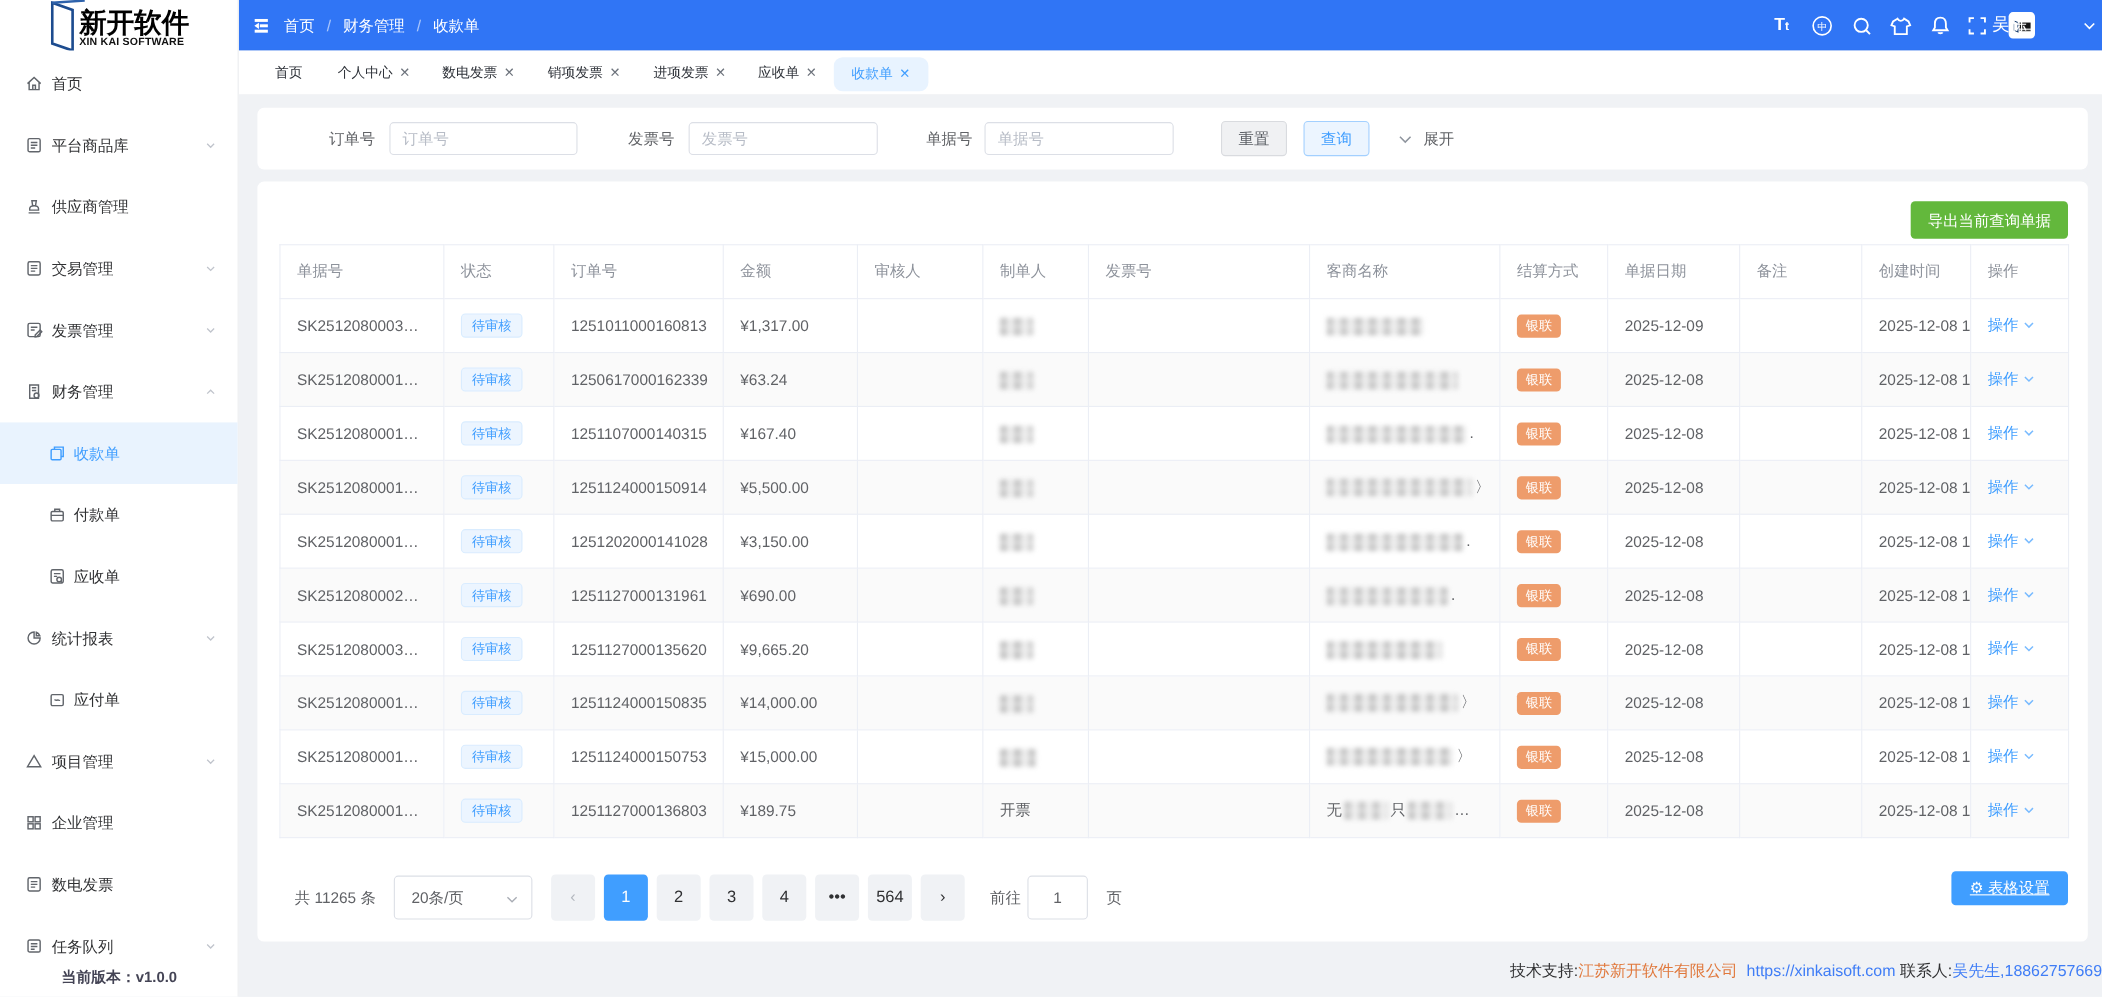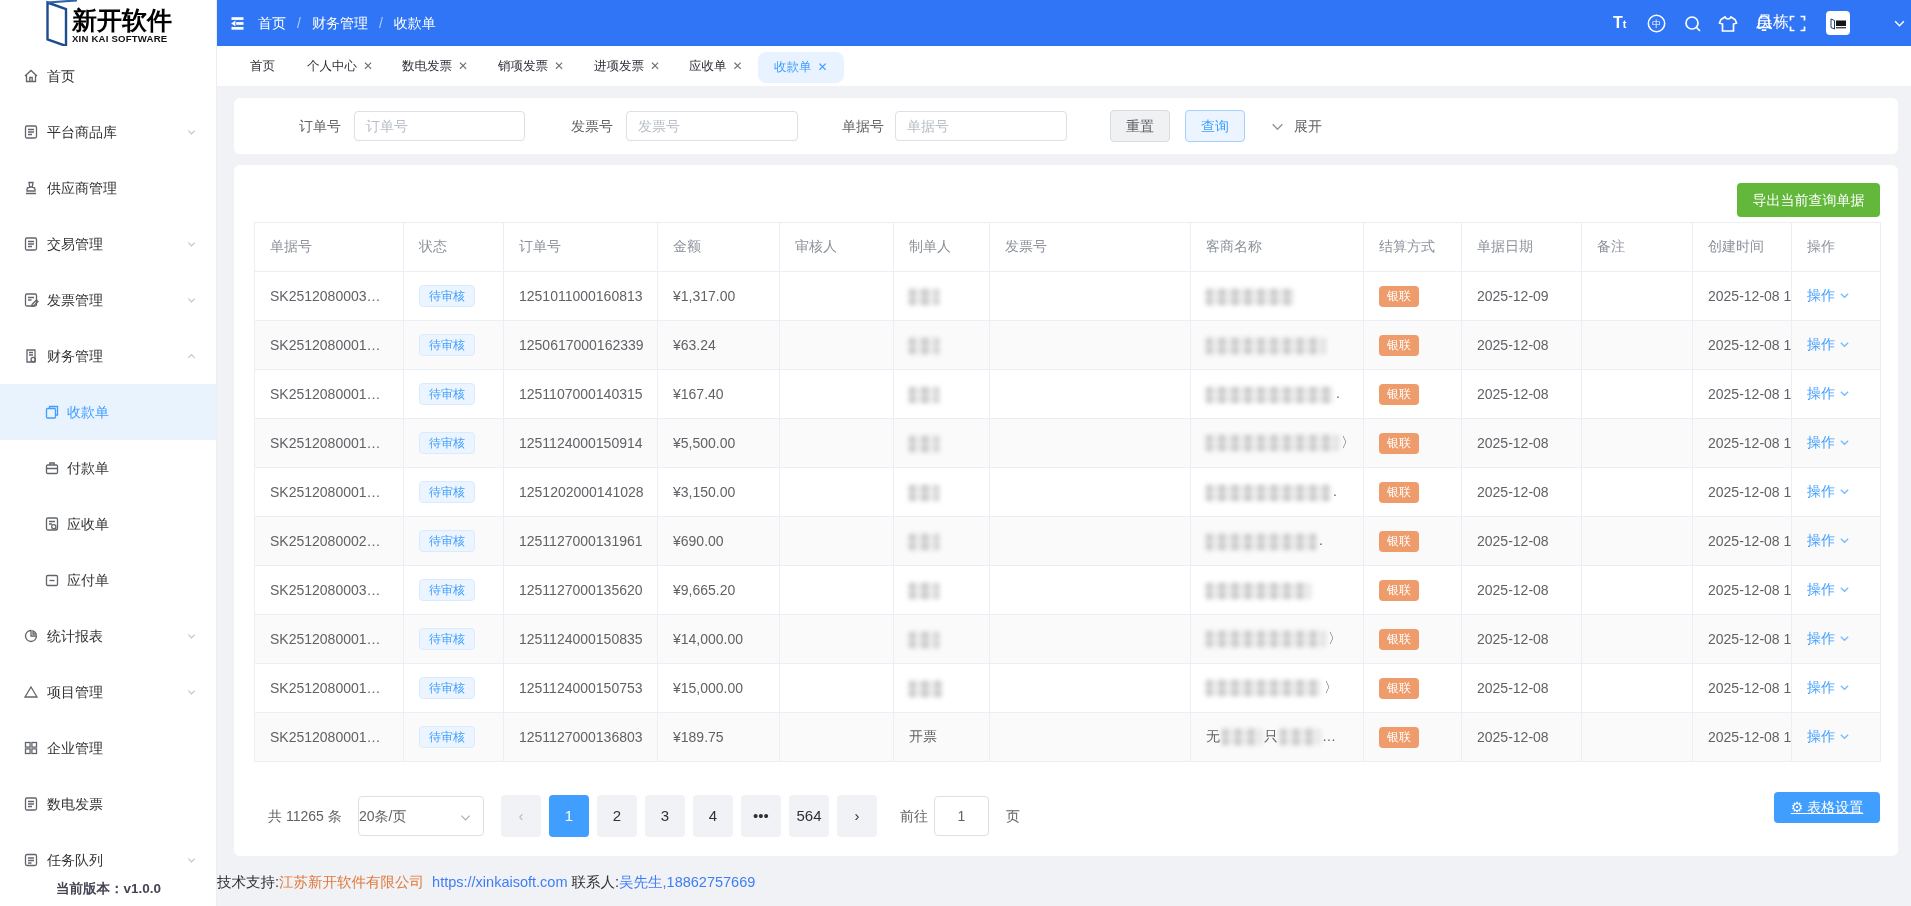--- a/index.html
+++ b/index.html
@@ -44,28 +44,28 @@
 table.grid { position:absolute; left:20px; top:57px; width:1626px; border-collapse:collapse; table-layout:fixed; font-size:14px; color:#606266; }
 table.grid th, table.grid td { border:1px solid #ebeef5; height:49px; padding:0 0 0 15px; text-align:left; overflow:hidden; white-space:nowrap; font-weight:normal; }
 table.grid th { color:#8d929b; font-weight:normal; background:#fff; }
 table.grid tr.alt td { background:#fafafa; }
 .tag-b { display:inline-block; height:22px; line-height:20px; padding:0 9px; background:#ecf5ff; border:1px solid #d9ecff; border-radius:4px; color:#409eff; font-size:12px; }
 .tag-o { display:inline-block; height:21px; line-height:21px; padding:0 8px; background:#ee9c6b; border-radius:4px; color:#fff; font-size:12px; }
 .blur1 { display:inline-block; vertical-align:middle; height:16px; border-radius:2px; background-image:repeating-linear-gradient(90deg,rgba(150,150,150,.34) 0 6px,rgba(238,238,238,.9) 6px 13px),repeating-linear-gradient(0deg,rgba(160,160,160,.26) 0 5px,rgba(246,246,246,.85) 5px 11px); background-color:#e7e7e7; filter:blur(2.4px); }
 .op { color:#409eff; }
 .pager { position:absolute; left:34px; top:630px; width:1620px; height:42px; font-size:14px; color:#606266; }
 .pg-total { position:absolute; left:0; top:0; line-height:42px; }
-.pg-select { position:absolute; left:90px; top:1px; width:126px; height:40px; border:1px solid #dcdfe6; border-radius:4px; line-height:38px; background:#fff; }
+.pg-select { position:absolute; left:90px; top:1px; width:126px; height:40px; border:1px solid #dcdfe6; border-radius:4px; line-height:38px; padding-left:15px; background:#fff; }
 .pg-btn { position:absolute; top:0; width:40px; height:42px; background:#f0f2f5; border-radius:4px; text-align:center; line-height:42px; font-size:15px; color:#303133; }
 .pg-btn.cur { background:#409eff; color:#fff; }
 .pg-go { position:absolute; left:632px; top:0; line-height:42px; }
 .pg-input { position:absolute; left:666px; top:1px; width:55px; height:40px; border:1px solid #dcdfe6; border-radius:4px; text-align:center; line-height:38px; background:#fff; color:#606266; }
 .pg-ye { position:absolute; left:738px; top:0; line-height:42px; }
 .btn-set { position:absolute; right:18px; top:627px; width:106px; height:31px; background:#409eff; border-radius:4px; color:#fff; text-align:center; line-height:31px; font-size:14px;text-decoration:underline; }
-.footer { position:absolute; left:0; top:787px; width:1694px; height:33px; text-align:left; font-size:14.5px; color:#303133; }
+.footer { position:absolute; left:0; top:787px; width:1694px; height:33px; text-align:right; font-size:14.5px; color:#303133; }
 .footer .org { color:#e0793d; }
 .footer .lnk { color:#3f7df6; }
 svg.lic { stroke:#61656b; fill:none; stroke-width:1.3; }
 svg.lic.blue { stroke:#409eff; }
 svg.wic { stroke:#fff; fill:none; stroke-width:1.7; }
 </style>
 </head>
 <body>
 
 <div class="sidebar">
@@ -146,35 +146,35 @@
       </div>
       <div class="mi sub">
         <svg width="16" height="16" class="ic lic" viewBox="0 0 16 16">
           <rect x="2.5" y="2" width="11" height="12" rx="1.5"></rect>
           <path d="M5 5.5 H11 M5 8 H8"></path>
           <circle cx="9.8" cy="10.8" r="2.1"></circle>
           <path d="M11.4 12.4 L13 14"></path>
         </svg>
         <span class="tx">应收单</span>
       </div>
+      <div class="mi">
+        <svg width="16" height="16" class="ic lic" viewBox="0 0 16 16">
+          <path d="M8 2.5 A5.5 5.5 0 1 0 13.5 8 L8 8 Z M10 2.8 A5.5 5.5 0 0 1 13.2 6 L10 6 Z"></path>
+        </svg>
+        <span class="tx">统计报表</span>
+        <svg class="ar" viewBox="0 0 10 10" fill="none">
+          <path d="M1.5 3 L5 6.5 L8.5 3" stroke="#c0c4cc" stroke-width="1.3"></path>
+        </svg>
+      </div>
       <div class="mi sub">
         <svg width="16" height="16" class="ic lic" viewBox="0 0 16 16">
           <rect x="2.5" y="3.5" width="11" height="10" rx="1.2"></rect>
           <path d="M5.5 8.5 C6.3 7.7 7 9.2 8 8.5 C9 7.8 9.7 9.3 10.5 8.5"></path>
         </svg>
         <span class="tx">应付单</span>
-      </div>
-      <div class="mi">
-        <svg width="16" height="16" class="ic lic" viewBox="0 0 16 16">
-          <path d="M8 2.5 A5.5 5.5 0 1 0 13.5 8 L8 8 Z M10 2.8 A5.5 5.5 0 0 1 13.2 6 L10 6 Z"></path>
-        </svg>
-        <span class="tx">统计报表</span>
-        <svg class="ar" viewBox="0 0 10 10" fill="none">
-          <path d="M1.5 3 L5 6.5 L8.5 3" stroke="#c0c4cc" stroke-width="1.3"></path>
-        </svg>
       </div>
       <div class="mi">
         <svg width="16" height="16" class="ic lic" viewBox="0 0 16 16">
           <path d="M8 3 L14 13 H2 Z"></path>
         </svg>
         <span class="tx">项目管理</span>
         <svg class="ar" viewBox="0 0 10 10" fill="none">
           <path d="M1.5 3 L5 6.5 L8.5 3" stroke="#c0c4cc" stroke-width="1.3"></path>
         </svg>
       </div>
@@ -233,21 +233,21 @@
           <path d="M9 2 C5.5 2 4 4.5 4 7.5 V11 L2.5 13.5 H15.5 L14 11 V7.5 C14 4.5 12.5 2 9 2 Z M7 15.5 C7.5 16.5 10.5 16.5 11 15.5"></path>
         </svg></div>
 <div style="position:absolute;left:1572px;top:15px"><svg class="wic" width="17" height="17" viewBox="0 0 17 17">
           <path d="M1.5 5.5 V1.5 H5.5 M11.5 1.5 H15.5 V5.5 M15.5 11.5 V15.5 H11.5 M5.5 15.5 H1.5 V11.5"></path>
         </svg></div>
 <div style="position:absolute;left:1609px;top:11px" class="avatar"><svg width="24" height="24" viewBox="0 0 24 24">
           <path d="M5 8 L8.5 9.5 V18 L5 16.5 Z" fill="none" stroke="#1a3e6e" stroke-width="1"></path>
           <rect x="10" y="9.5" width="10" height="5.5" fill="#151515"></rect>
           <rect x="10" y="16" width="10" height="1.4" fill="#444"></rect>
         </svg></div>
-<div class="uname" style="position:absolute;left:1540px;top:12px">吴栋</div>
+<div class="uname" style="position:absolute;left:1594px;top:12px">吴栋</div>
 <div style="position:absolute;left:1676px;top:17px"><svg width="13" height="13" viewBox="0 0 12 12" fill="none">
           <path d="M2 4 L6 8 L10 4" stroke="#fff" stroke-width="1.4"></path>
         </svg></div>
     </div>
 </div>
 
 <div class="tabs">
   <div class="tab" style="left:33px">首页</div>
   <div class="tab" style="left:90px">个人中心<span class="x">✕</span></div>
   <div class="tab" style="left:185px">数电发票<span class="x">✕</span></div>

